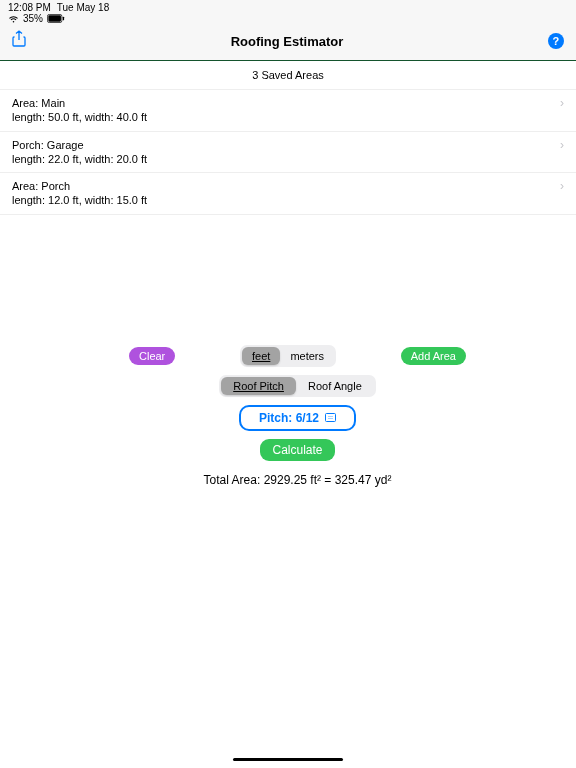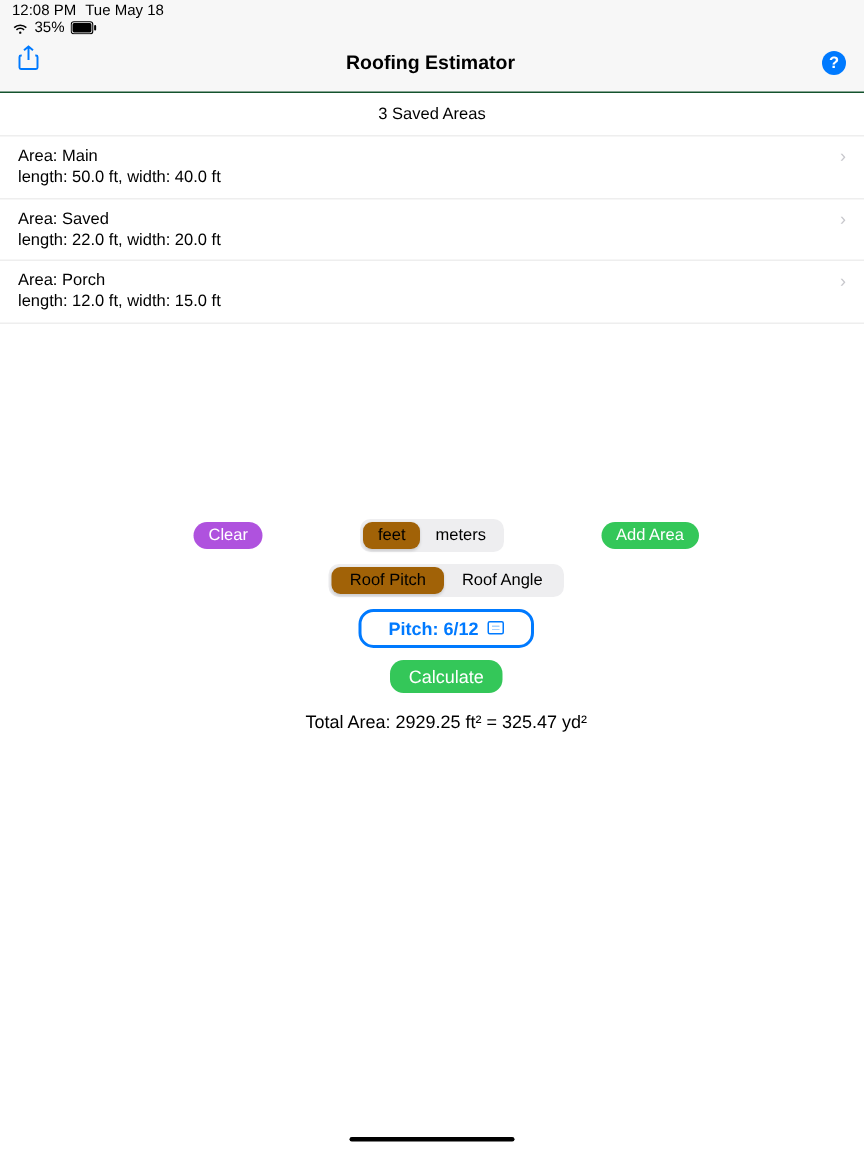--- a/index.html
+++ b/index.html
@@ -17,21 +17,21 @@
     .area-row { display: flex; justify-content: space-between; align-items: flex-start; padding: 6px 12px; border-bottom: 1px solid #eee; cursor: pointer; }
     .area-text { font-size: 11px; line-height: 1.3; }
     .chevron { color: #c7c7cc; font-size: 12px; }
     .controls { margin-top: 130px; display: flex; flex-direction: column; align-items: center; gap: 8px; margin-left: 19px; }
     .row1 { width: 100%; display: flex; justify-content: space-between; align-items: center; padding: 0 110px; }
     .pill { border-radius: 12px; padding: 3px 10px; font-size: 11px; color: #fff; cursor: pointer; border: none; }
     .pill-purple { background: #af52de; }
     .pill-green { background: #34c759; }
     .seg { display: flex; background: #eeeef0; border-radius: 7px; padding: 2px; font-size: 11px; }
     .seg-opt { padding: 3px 10px; border-radius: 6px; cursor: pointer; color: #000; }
-    .seg-opt.sel { background: #a16207; box-shadow: 0 1px 2px rgba(0,0,0,0.15); }
+    .seg-opt.sel { background: #a3a3a3; box-shadow: 0 1px 2px rgba(0,0,0,0.15); text-decoration: underline; }
     .seg-opt.wide { padding: 3px 12px; }
     .pitch-btn { border: 2px solid #007aff; color: #007aff; font-weight: 600; font-size: 12px; border-radius: 10px; padding: 4px 18px; background: #fff; display: flex; align-items: center; gap: 6px; cursor: pointer; }
     .calc-btn { background: #34c759; color: #fff; border: none; border-radius: 9px; padding: 4px 12px; font-size: 12px; cursor: pointer; }
     .total { font-size: 12px; margin-top: 4px; }
     .home-ind { position: absolute; bottom: 7px; left: 50%; transform: translateX(-50%); width: 110px; height: 3.5px; background: #000; border-radius: 3px; }
     .kbd-icon { width: 11px; height: 9px; border: 1.2px solid #007aff; border-radius: 1.5px; position: relative; }
     .kbd-icon::after { content:''; position:absolute; left:2px; right:2px; top:2px; bottom:2px; background: repeating-linear-gradient(#007aff 0 0.8px, transparent 0.8px 2.2px); opacity:0.35; }
   </style>
 </head>
 <body>
@@ -69,21 +69,21 @@
 <div id="areas">
     <div class="area-row">
       <div class="area-text">
         <div>Area: Main</div>
         <div>length: 50.0 ft, width: 40.0 ft</div>
       </div>
       <div class="chevron">›</div>
     </div>
     <div class="area-row">
       <div class="area-text">
-        <div>Area: Saved</div>
+        <div>Porch: Garage</div>
         <div>length: 22.0 ft, width: 20.0 ft</div>
       </div>
       <div class="chevron">›</div>
     </div>
     <div class="area-row">
       <div class="area-text">
         <div>Area: Porch</div>
         <div>length: 12.0 ft, width: 15.0 ft</div>
       </div>
       <div class="chevron">›</div>

